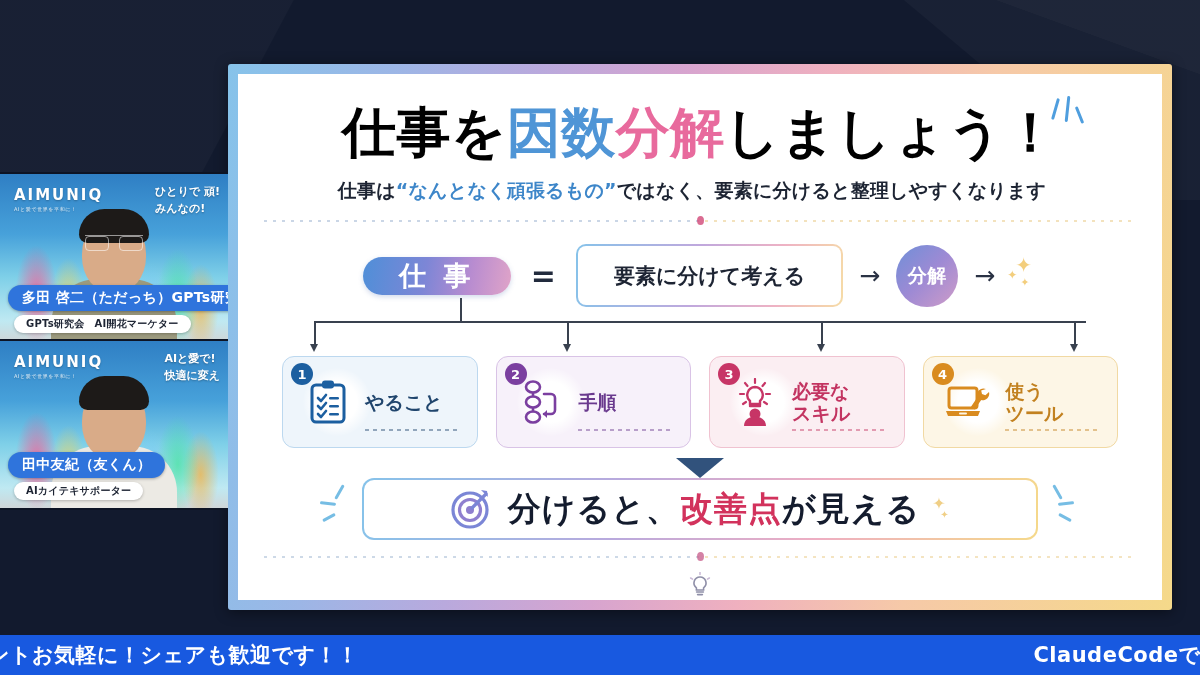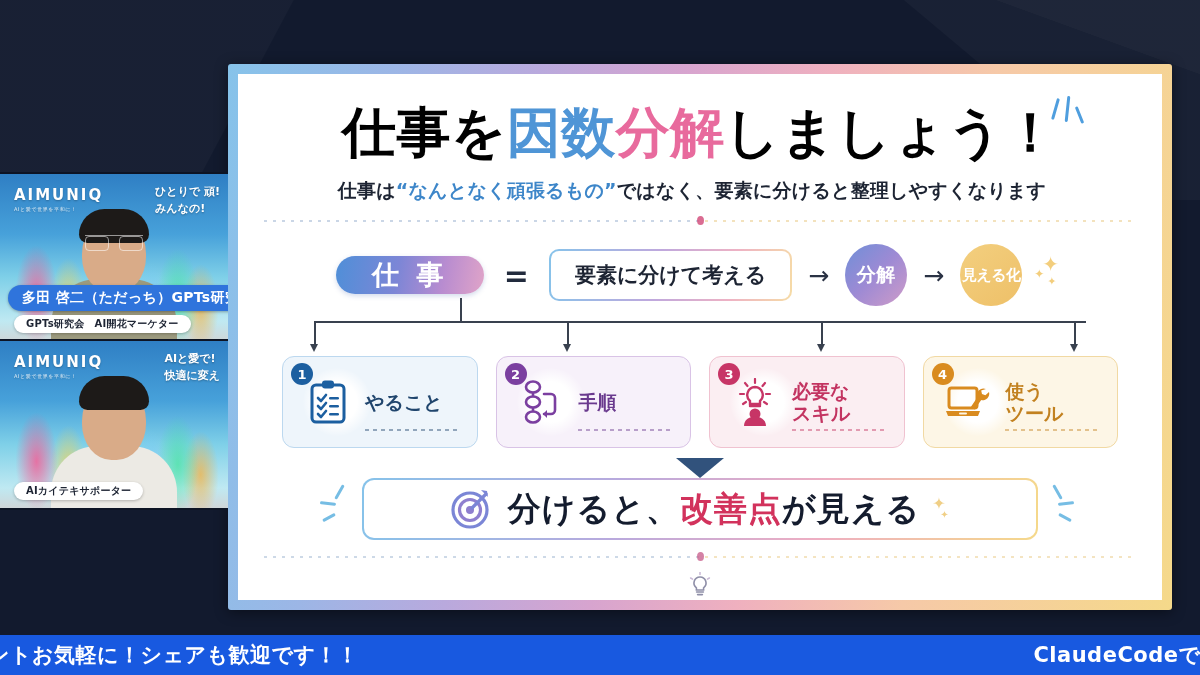--- a/index.html
+++ b/index.html
@@ -100,21 +100,21 @@
   .pill-work {
     width: 148px; height: 38px; border-radius: 27px;
     background: linear-gradient(100deg,#4f8fd8 0%, #7d86d6 42%, #b88cd0 72%, #e0a4c8 100%);
     color: #fff; font-size: 27px; font-weight: 700;
     display: flex; align-items: center; justify-content: center;
     letter-spacing: 4px;
     box-shadow: 0 2px 5px rgba(80,110,180,0.25);
   }
   .eq { font-size: 30px; font-weight: 800; color: #222b3d; margin: 0 4px; }
   .box-elem {
-    height: 52px; padding: 0 24px;
+    height: 63px; padding: 0 36px;
     border-radius: 10px;
     border: 2px solid transparent;
     background:
       linear-gradient(#fff,#fff) padding-box,
       linear-gradient(100deg,#86c3ea,#c0a8dd 45%,#eeb2c4 75%,#f6dca6) border-box;
     display: flex; align-items: center; justify-content: center;
     font-size: 21px; font-weight: 700; color: #1d2433;
     white-space: nowrap;
   }
   .arrow-r { font-size: 25px; color: #2a3244; font-weight: 400; }
@@ -400,21 +400,20 @@
       <div class="divider"></div>
       <div class="divider-dot"></div>
 
       <div class="formula">
         <div class="pill-work">仕 事</div>
         <div class="eq">=</div>
         <div class="box-elem">要素に分けて考える</div>
         <div class="arrow-r">→</div>
         <div class="circ circ-decomp">分解</div>
         <div class="arrow-r">→</div>
-        <div class="circ circ-visual">見える化</div>
         <div class="spark-vis">
           <b>✦</b>
             <b>✦</b>
             <b>✦</b>
         </div>
       </div>
 
       <div class="tree">
         <div class="stem"></div>
         <div class="bus"></div>
@@ -585,20 +584,21 @@
     </div>
     <div class="tagline">
       <div>AIと愛で!</div>
       <div>快適に変え</div>
     </div>
     <div class="person">
       <div class="torso"></div>
       <div class="head"></div>
       <div class="hair"></div>
     </div>
+    <div class="nameplate">田中友紀（友くん）</div>
     <div class="subplate">AIカイテキサポーター</div>
   </div>
 
   <div id="ticker">
     <div class="tk tk-left">ントお気軽に！シェアも歓迎です！！</div>
     <div class="tk tk-right">ClaudeCodeで作</div>
   </div>
 
 </div>
 

